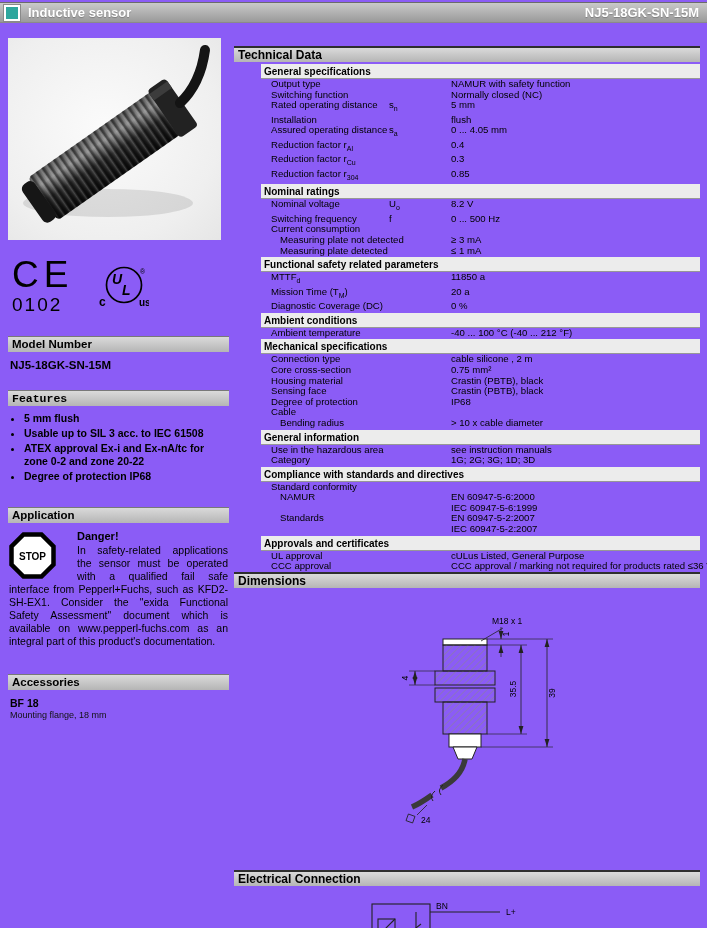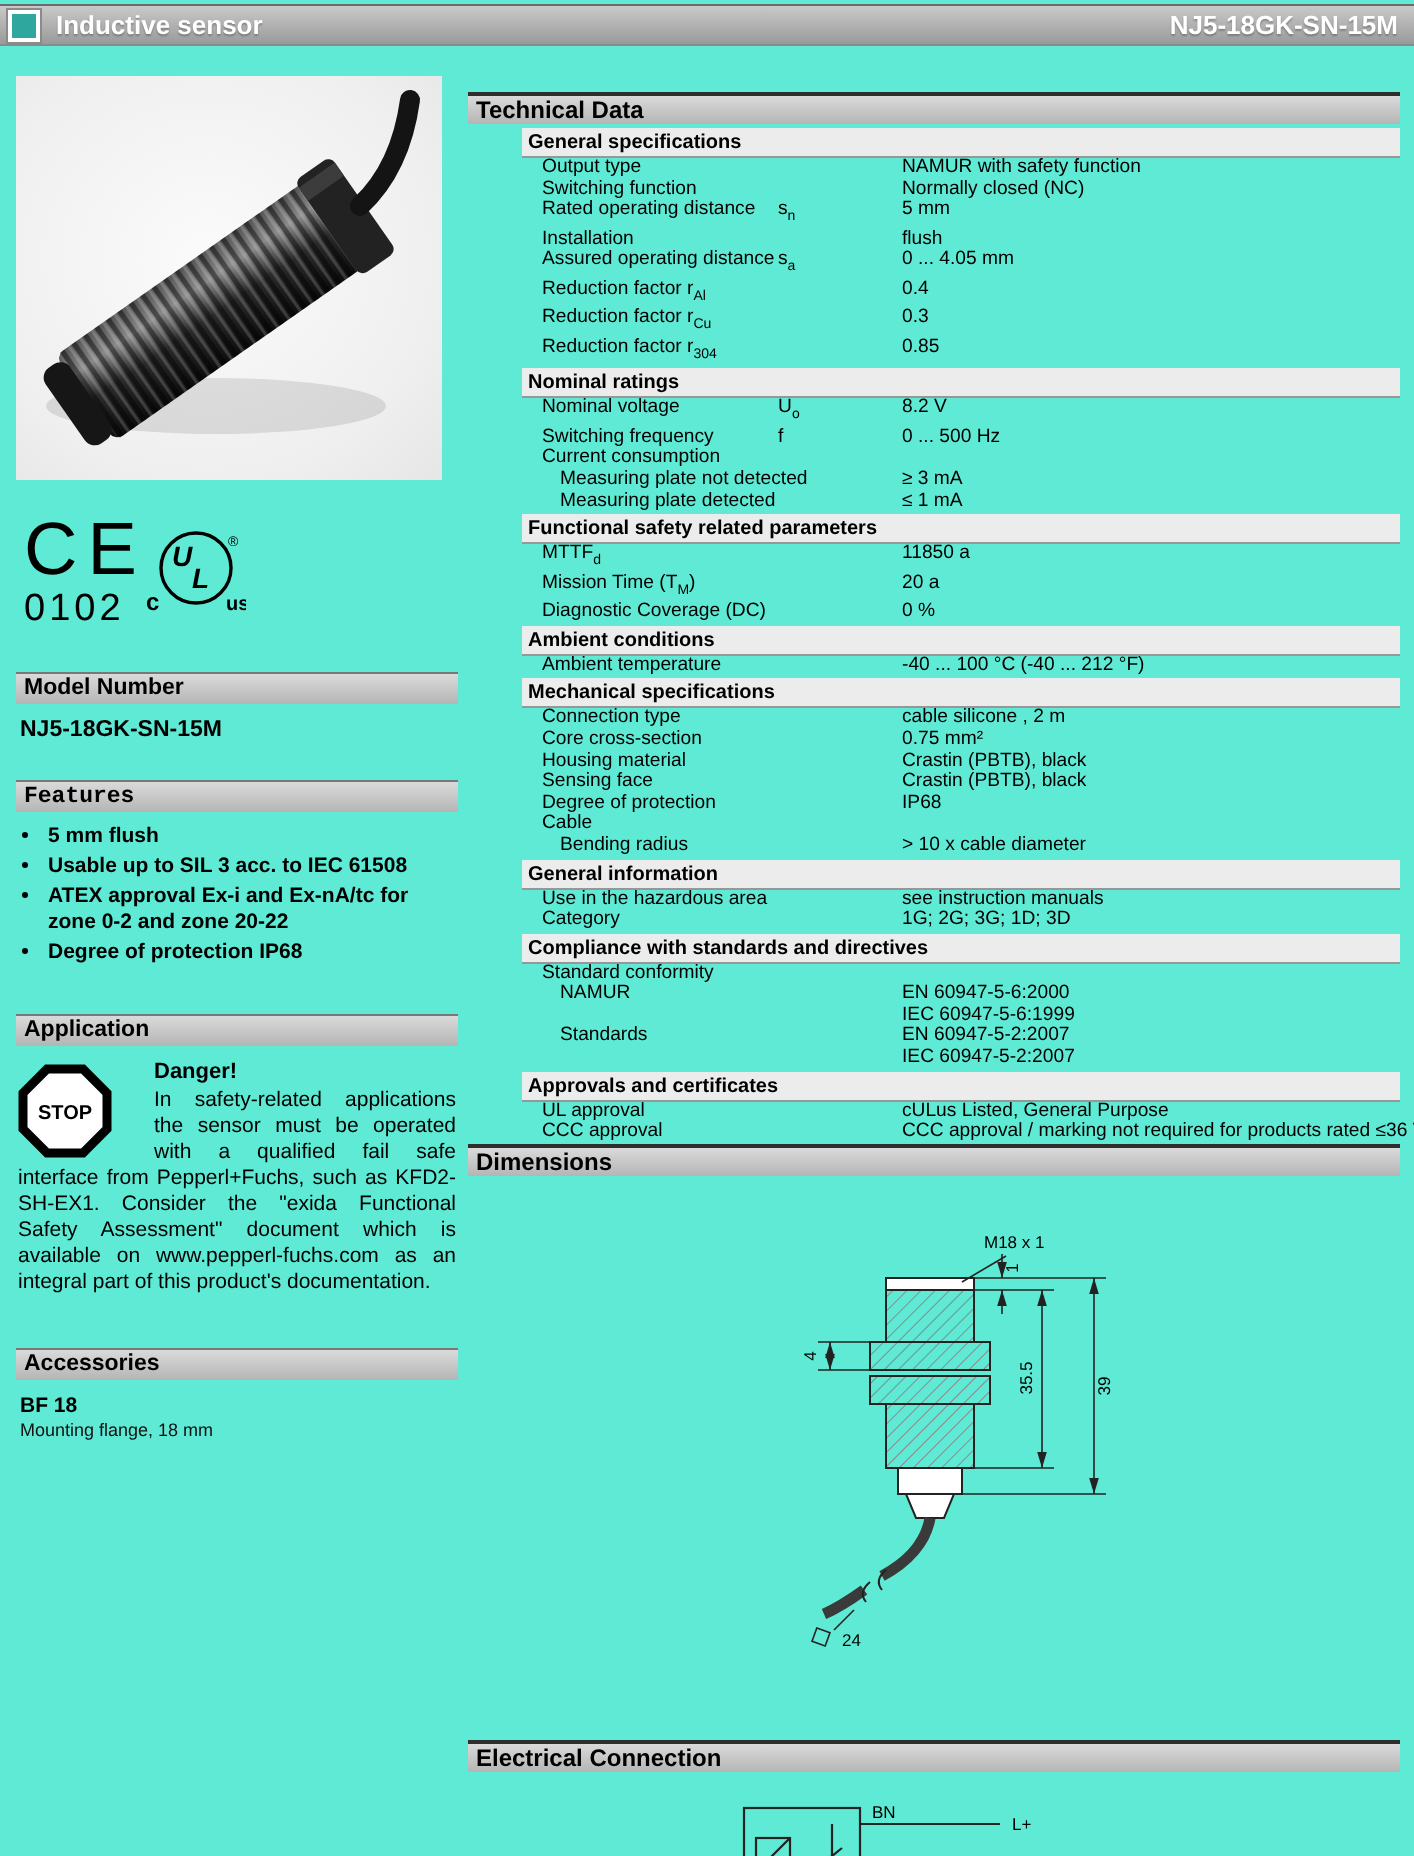--- a/index.html
+++ b/index.html
@@ -1,18 +1,18 @@
 <!DOCTYPE html>
 <html><head>
 <meta charset="utf-8">
 <style>
   * { box-sizing: border-box; }
   html,body { margin:0; padding:0; background:#fff; }
   body { font-family:"Liberation Sans", sans-serif; color:#000; }
-  .page { position:relative; width:707px; height:928px; background:#5eead4; overflow:hidden; }
+  .page { position:relative; width:707px; height:928px; background:#8b5cf6; overflow:hidden; }
 
   
   .topbar { margin-top:2px; height:21px; display:flex; align-items:center;
             background:linear-gradient(#c9c9c9,#9a9a9a); border-top:1px solid #6b6b6b;
             border-bottom:1px solid #8a8a8a; padding:0 8px 0 4px; }
   .logo-square { width:16px; height:16px; background:#2ea79e; border:2px solid #fff;
                  box-shadow:0 0 0 1px #8a8a8a; margin-right:8px; flex:0 0 auto; }
   .topbar-title, .topbar-model { color:#fff; font-weight:bold; font-size:13px;
                                  text-shadow:0 1px 1px rgba(0,0,0,.25); }
   .topbar-model { margin-left:auto; }
@@ -24,21 +24,21 @@
 
   
   .secbar { background:linear-gradient(#dadada,#b5b5b5); border-top:1px solid #787878;
             font-weight:bold; font-size:11.5px; line-height:15px; height:16px;
             padding-left:4px; }
   .main-bar { border-top:2px solid #2e2e2e; font-size:12px; }
 
   
   .photo { margin-top:12px; width:213px; height:202px;
            background:radial-gradient(ellipse at 45% 45%, #fbfbfb 0%, #efefef 70%, #e6e6e6 100%); }
-  .certs { margin-top:14px; display:flex; align-items:flex-end; padding-left:4px; height:62px; }
+  .certs { margin-top:14px; display:flex; align-items:flex-end; gap:26px; padding-left:4px; height:62px; }
   .ce-text { font-size:37px; line-height:33px; letter-spacing:5px; font-weight:400; }
   .ce-num { font-size:19px; letter-spacing:2px; margin-top:3px; }
   .model-bar { margin-top:20px; }
   .model-value { font-weight:bold; font-size:11.5px; padding:7px 0 0 2px; height:24px; }
   .features-bar { margin-top:14px;font-family:Liberation Mono, monospace; }
   ul.features { margin:6px 0 0 0; padding-left:16px; }
   ul.features li { font-weight:bold; font-size:10.5px; line-height:13px; margin-bottom:2px; }
   .application-bar { margin-top:24px; }
   .app-body { padding:7px 1px 0 1px; font-size:10.5px; }
   .stop { float:left; width:61px; height:47px; margin:2px 7px 1px 0; }

